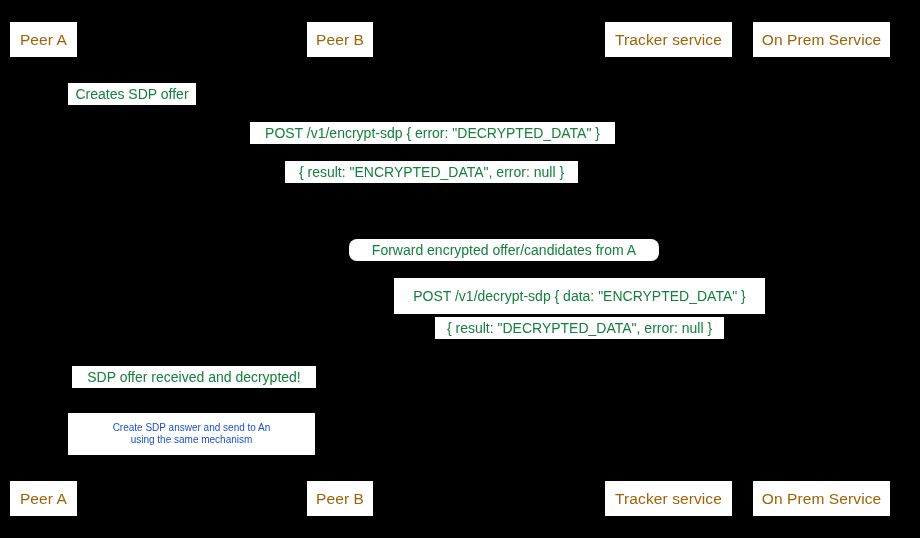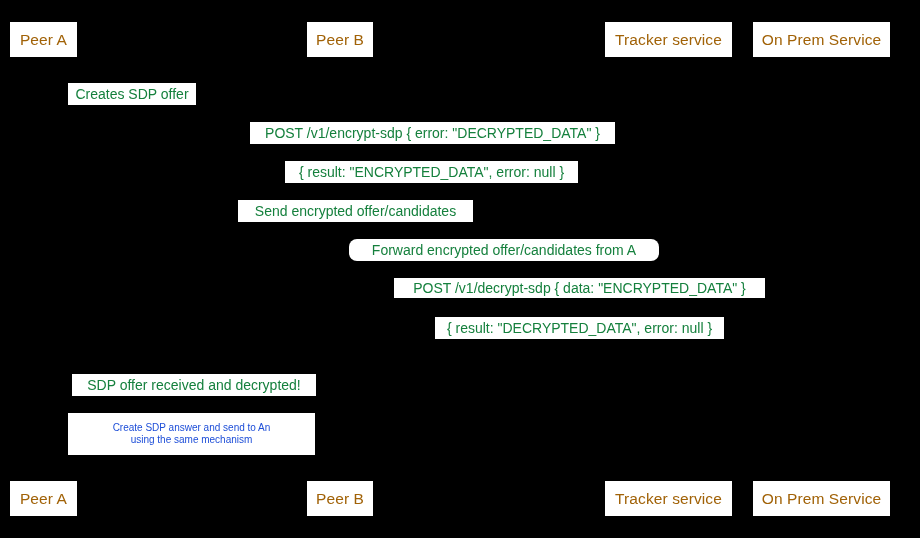--- a/index.html
+++ b/index.html
@@ -92,37 +92,34 @@
   </div>
 
   <div class="msg-label" style="left:250px;top:122px;width:365px;height:22px;">
     <span>POST /v1/encrypt-sdp { error: "DECRYPTED_DATA" }</span>
   </div>
 
   <div class="msg-label" style="left:285px;top:161px;width:293px;height:22px;">
     <span>{ result: "ENCRYPTED_DATA", error: null }</span>
   </div>
 
-  <div class="msg-label" style="left:238px;top:200px;width:235px;height:22px;">
-    <span>Send encrypted offer/candidates</span>
-  </div>
 
   <div class="msg-label" style="left:349px;top:239px;width:310px;height:22px;border-radius:8px;">
     <span>Forward encrypted offer/candidates from A</span>
   </div>
 
-  <div class="msg-label" style="left:394px;top:278px;width:371px;height:20px;align-items:center;">
+  <div class="msg-label" style="left:394px;top:278px;width:371px;height:36px;align-items:center;">
     <span>POST /v1/decrypt-sdp { data: "ENCRYPTED_DATA" }</span>
   </div>
 
   <div class="msg-label" style="left:435px;top:317px;width:289px;height:22px;">
     <span>{ result: "DECRYPTED_DATA", error: null }</span>
   </div>
 
-  <div class="msg-label" style="left:72px;top:366px;width:244px;height:22px;margin-top:8px;">
+  <div class="msg-label" style="left:72px;top:366px;width:244px;height:22px;">
     <span>SDP offer received and decrypted!</span>
   </div>
 
   <div class="note-box" style="left:68px;top:413px;width:247px;height:42px;">
     <div>
       <div>Create SDP answer and send to An</div>
       <div>using the same mechanism</div>
     </div>
   </div>
 

